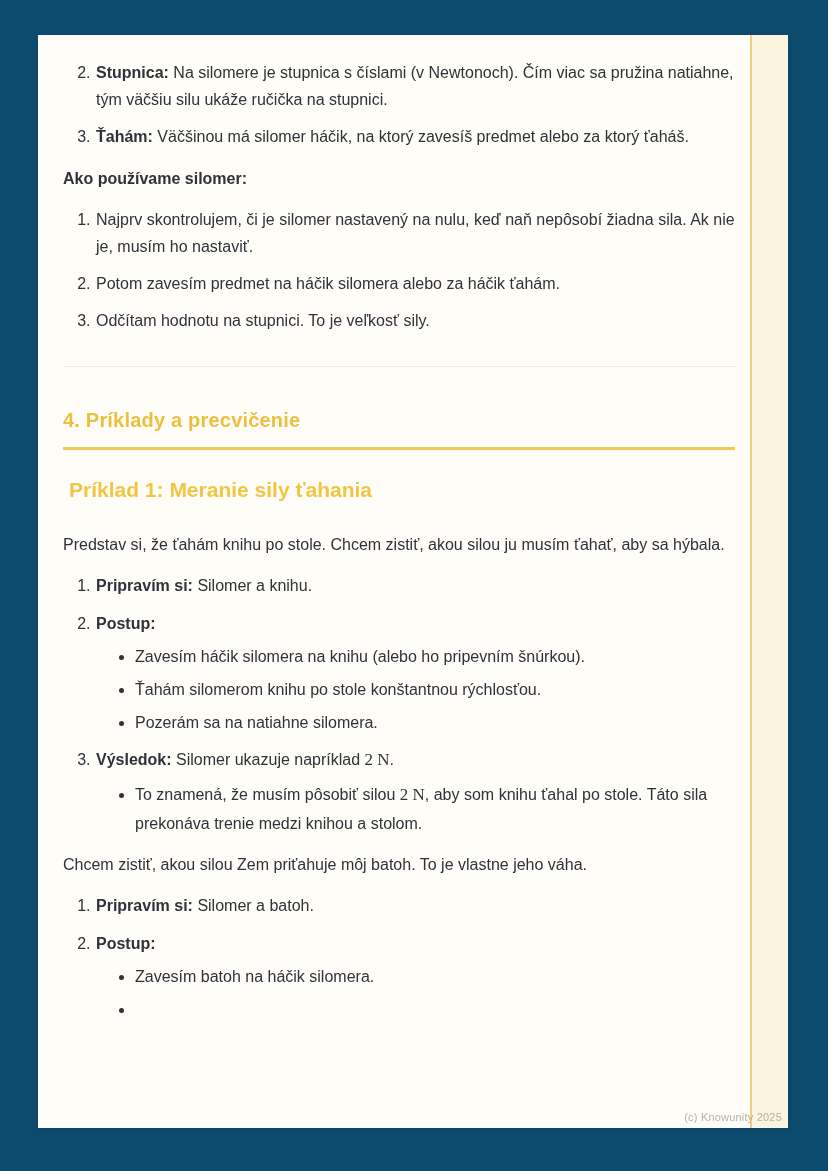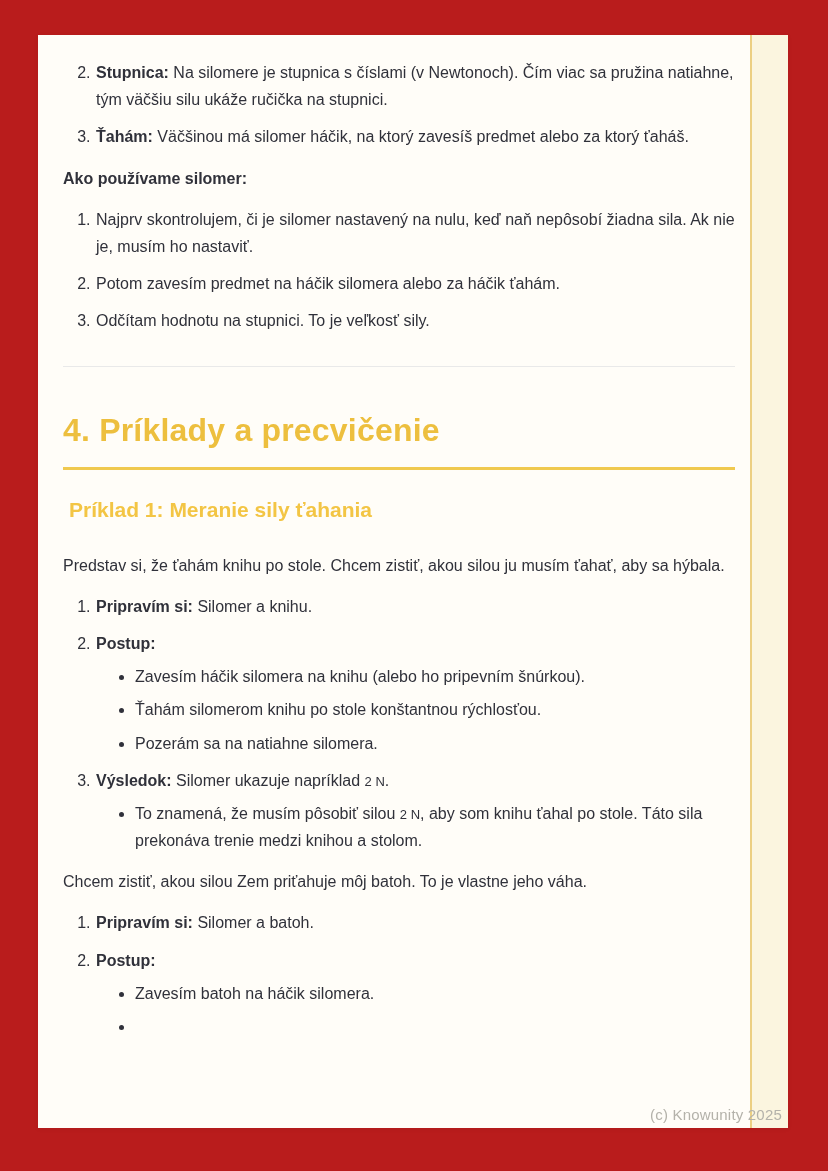--- a/index.html
+++ b/index.html
@@ -8,21 +8,21 @@
     background: #ffffff;
     width: 828px;
     height: 1171px;
     font-family: "Liberation Sans", sans-serif;
     overflow: hidden;
   }
   .canvas {
     position: relative;
     width: 828px;
     height: 1171px;
-    background: #b91c1c;
+    background: #0c4a6e;
   }
   .page {
     position: absolute;
     left: 38px;
     top: 35px;
     width: 750px;
     height: 1093px;
     display: flex;
     box-shadow: 0 1px 5px rgba(0,0,0,0.06);
   }
@@ -41,29 +41,29 @@
     width: 38px;
     height: 1093px;
     box-sizing: border-box;
     background: var(--strip-fill, #fbf5df);
     border-left: 2px solid var(--strip-edge, #eccf82);
   }
   .watermark {
     position: absolute;
     right: 6px;
     bottom: 5px;
-    font-size: 15px;
+    font-size: 11px;
     color: var(--watermark, #b4b2aa);
     z-index: 2;
     letter-spacing: 0.2px;
   }
   
   .paper h2 {
     color: var(--accent, #edbf3e);
-    font-size: 32px;
+    font-size: 20px;
     font-weight: 700;
     margin: 36px 0 22px 0;
     padding-bottom: 10px;
     border-bottom: 3px solid var(--underline, #f0c94f);
     letter-spacing: 0.2px;
   }
   .paper h3 {
     color: var(--subheading, #f3c544);
     font-size: 21px;
     font-weight: 700;
@@ -81,22 +81,22 @@
   }
   .paper ol > li { margin: 5px 0 10px 0; padding-left: 1px; }
   .paper ul {
     list-style: disc;
     margin: 2px 0 0 0;
     padding-left: 27px;
   }
   .paper ul > li { margin: 6px 12px; }
   .paper strong { font-weight: 700; }
   .math {
-    font-family: Liberation Sans, sans-serif;
-    font-size: 13px;
+    font-family: Liberation Serif, serif;
+    font-size: 17px;
     white-space: nowrap;
   }
 </style>
 </head>
 <body>
 
 <div class="canvas">
   <div class="page">
     <div class="paper">
         <ol start="2">

